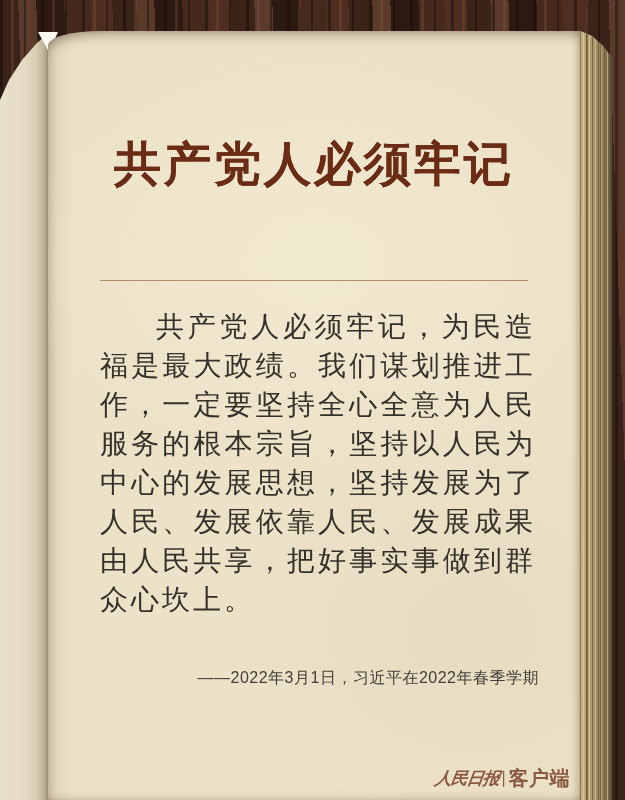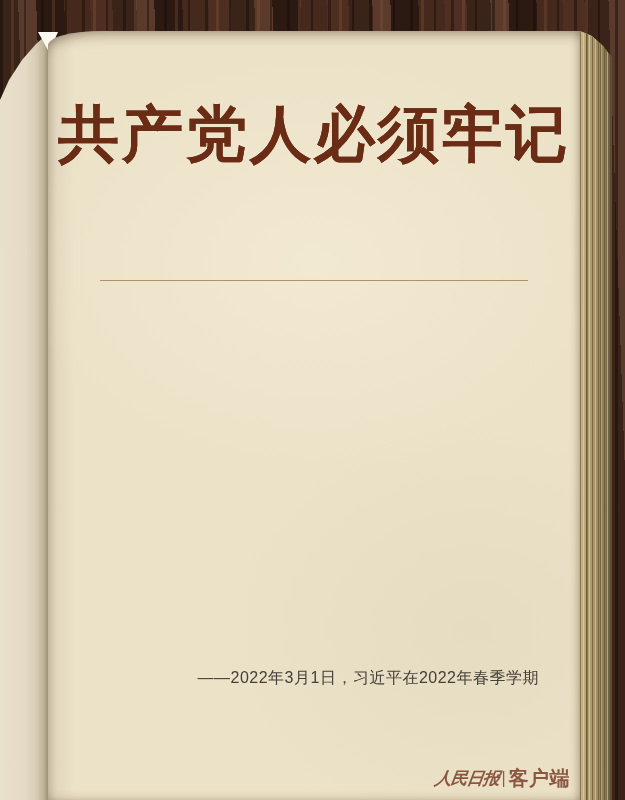--- a/index.html
+++ b/index.html
@@ -52,22 +52,22 @@
     background-color:#ab9a6f;
     background-image:
       repeating-linear-gradient(90deg, rgba(86,66,32,.55) 0 1px, rgba(0,0,0,0) 1px 3px,
         rgba(235,220,175,.5) 3px 4px, rgba(0,0,0,0) 4px 6px),
       repeating-linear-gradient(90deg, rgba(0,0,0,0) 0 6px, rgba(70,52,24,.4) 6px 8px, rgba(0,0,0,0) 8px 14px),
       linear-gradient(90deg,#c7b587 0%,#a8966c 42%,#8d7c55 76%,#5e5340 98%,#45403a 100%);
     clip-path:polygon(0 0,12px 5px,23px 15px,32px 27px,32px 100%,0 100%);
   }
 
   .title{
-    position:absolute;top:70px;left:0;right:0;text-align:center;
-    font-size:61px;font-weight:bold;line-height:67px;letter-spacing:3px;
+    position:absolute;top:100px;left:0;right:0;text-align:center;
+    font-size:47px;font-weight:bold;line-height:67px;letter-spacing:3px;
     color:#6b2c15;
     text-shadow:0 0 .5px #6b2c15;
   }
   .divider{position:absolute;top:249px;left:52px;right:52px;height:1px;background:#b3906b;}
 
   .quote-body{
     position:absolute;top:276px;left:52px;width:436px;
     font-size:28px;line-height:39px;letter-spacing:3px;
     color:#34302a;text-align:justify;text-indent:2em;
   }
@@ -101,20 +101,21 @@
   <div class="left-page"></div>
   <div class="spine-notch"></div>
 
   <div class="main-page">
     <div class="title">
       <div>共产党人必须牢记</div>
     </div>
 
     <div class="divider"></div>
 
+    <div class="quote-body">共产党人必须牢记，为民造福是最大政绩。我们谋划推进工作，一定要坚持全心全意为人民服务的根本宗旨，坚持以人民为中心的发展思想，坚持发展为了人民、发展依靠人民、发展成果由人民共享，把好事实事做到群众心坎上。</div>
 
     <div class="attribution">
       <div>——2022年3月1日，习近平在2022年春季学期</div>
     </div>
 
     <div class="logo">
       <span class="masthead">人民日报</span>
       <span class="bar">|</span>
       <span class="suffix">客户端</span>
     </div>

